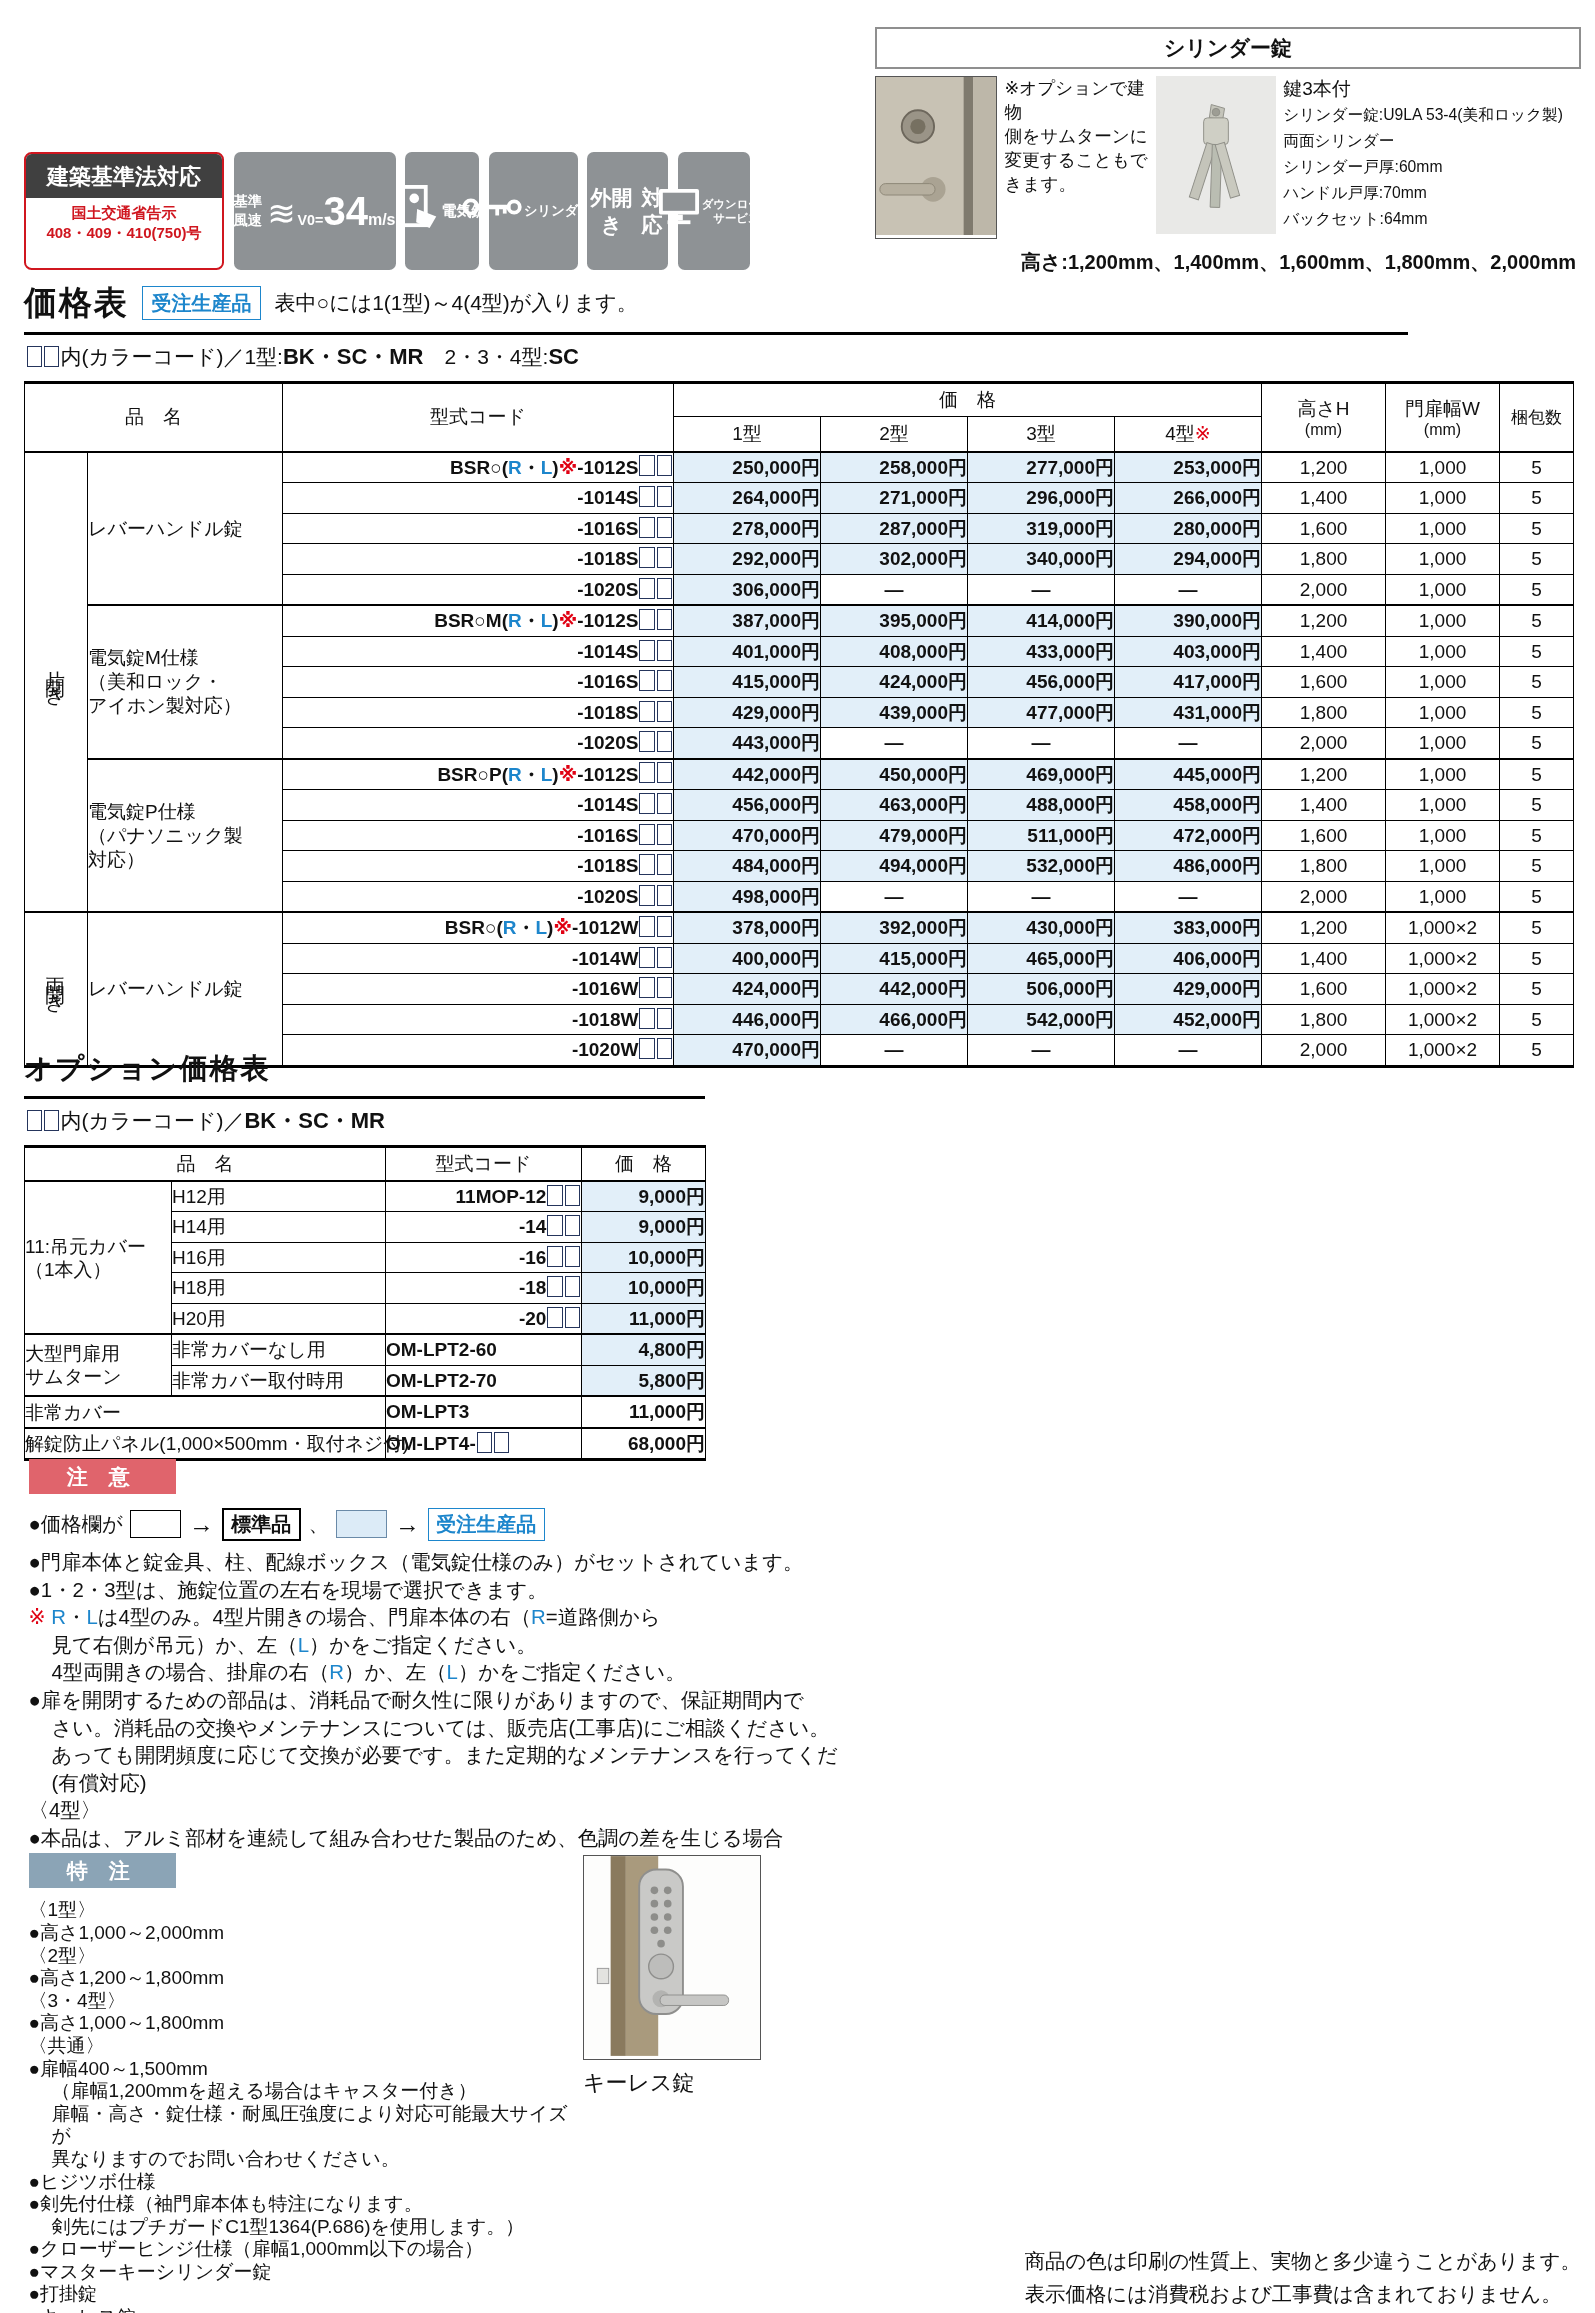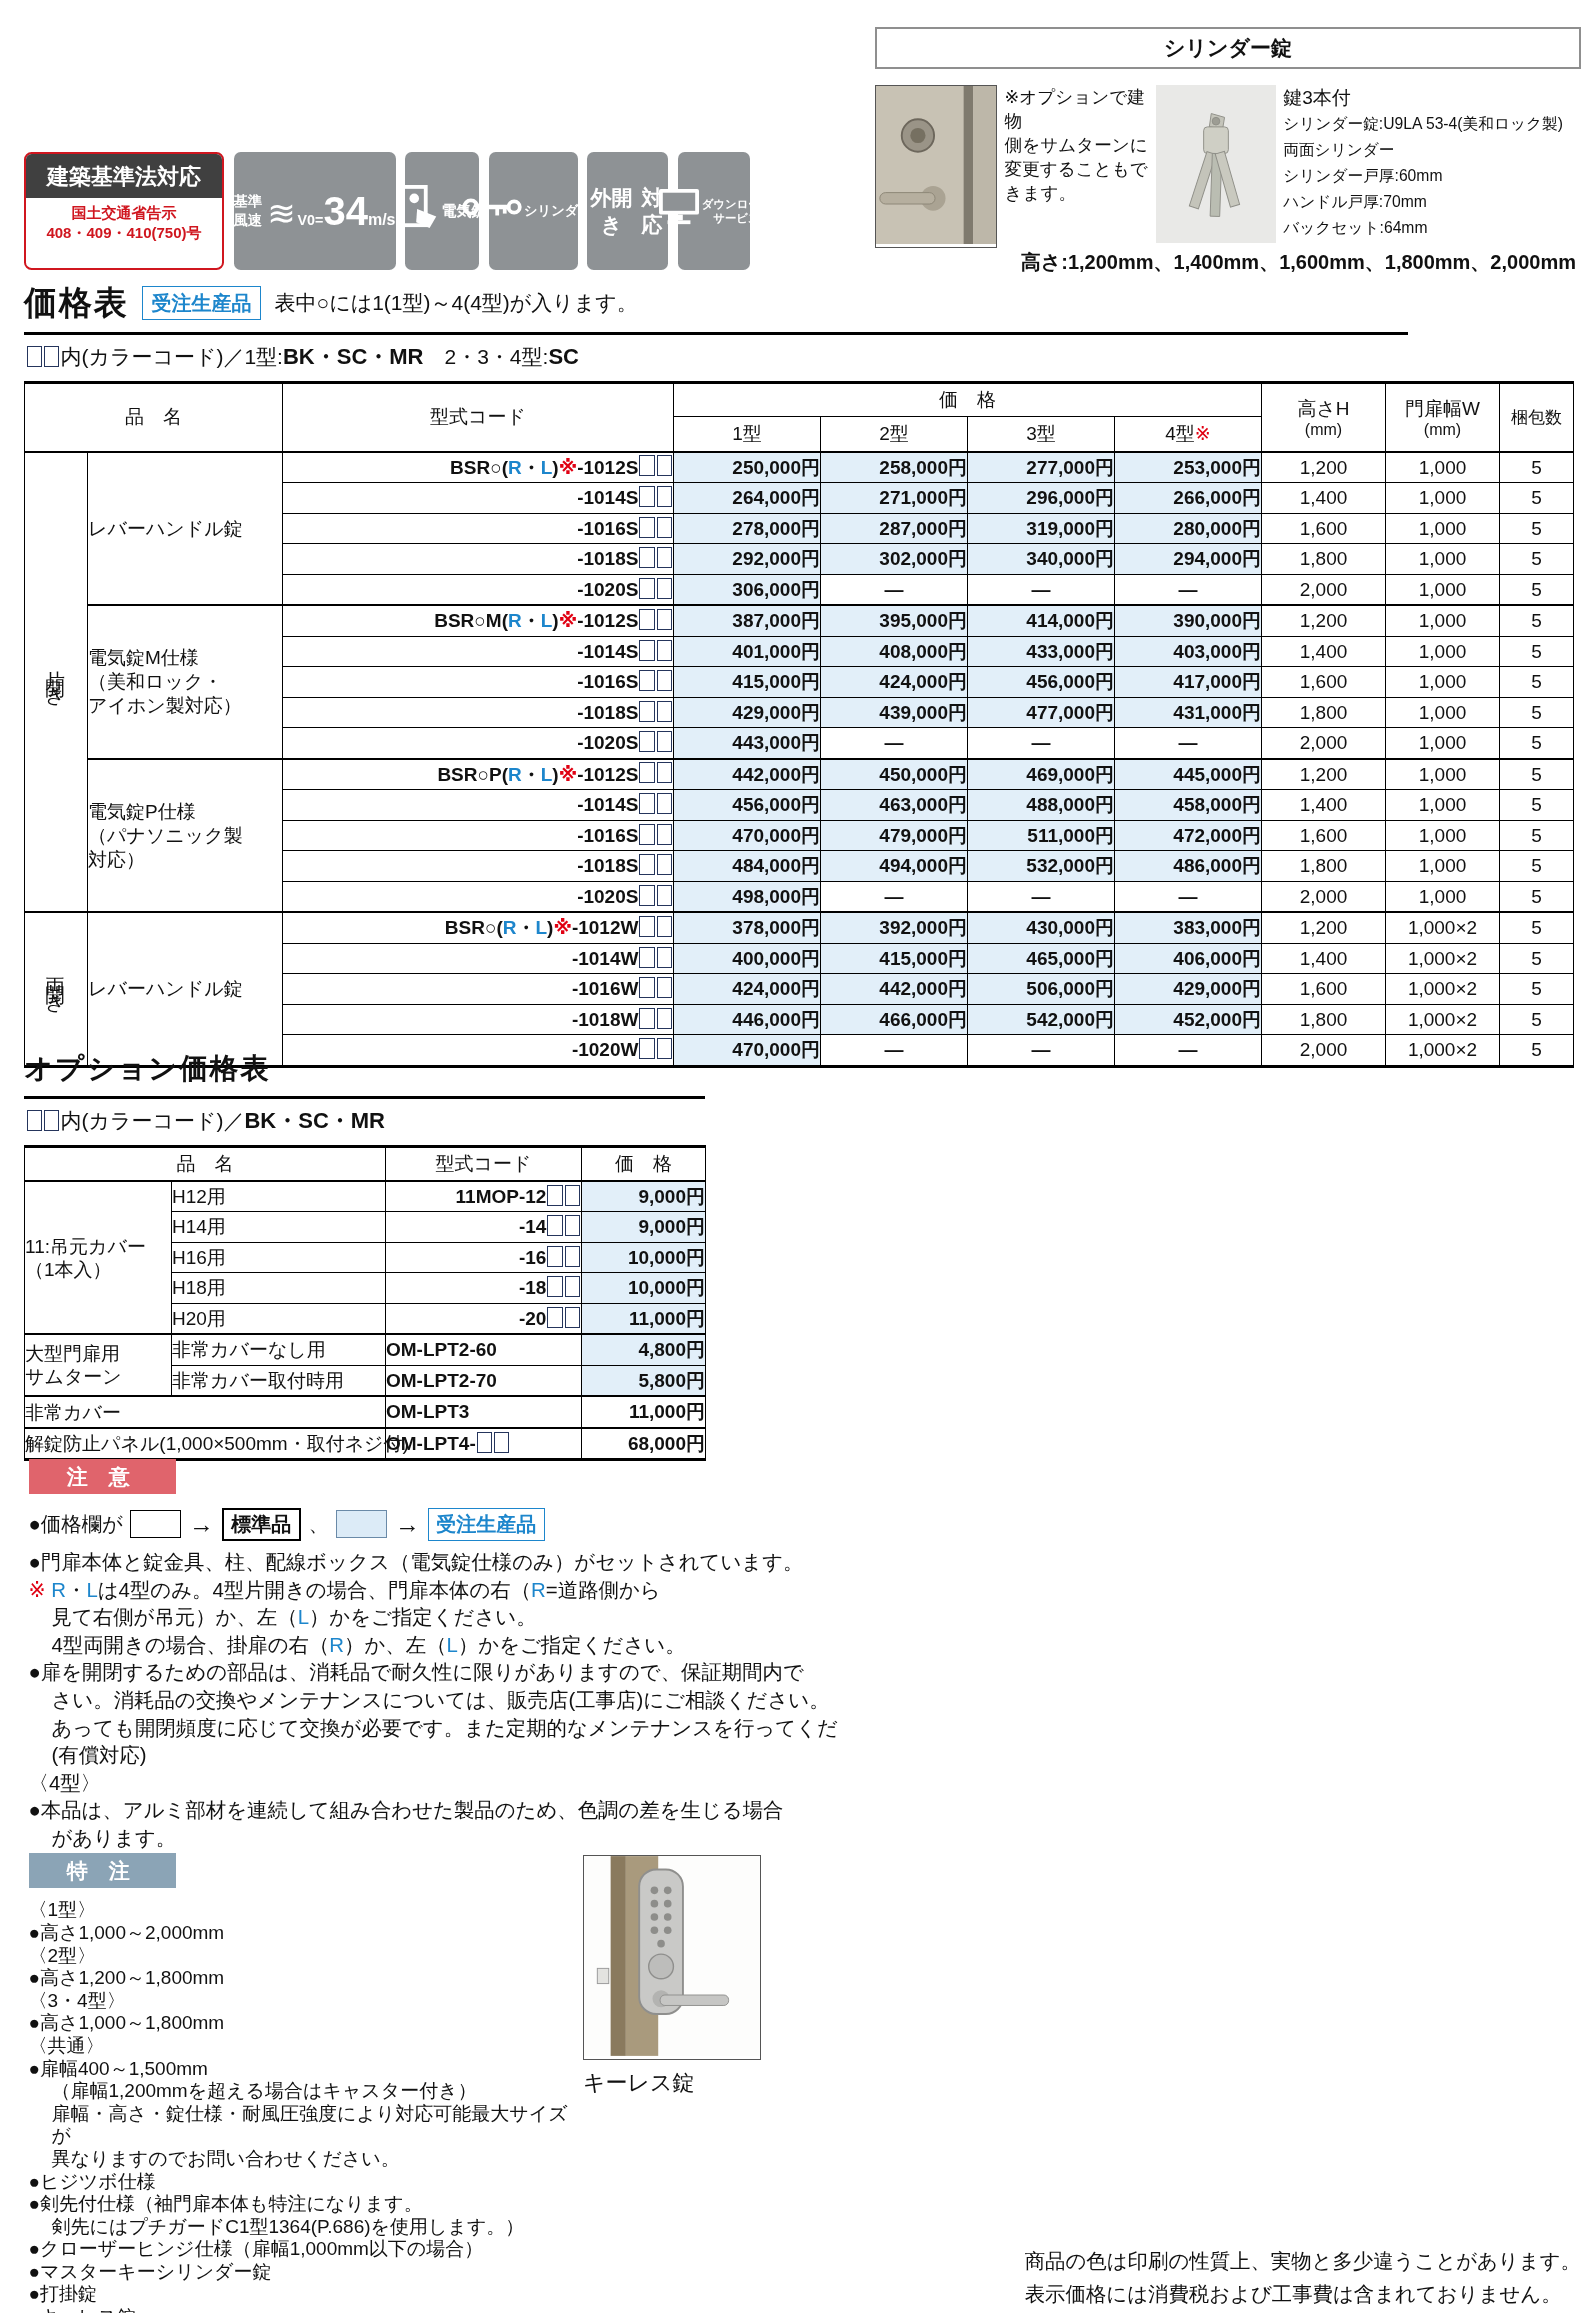--- a/index.html
+++ b/index.html
@@ -31,21 +31,21 @@
   .badge-label{font-size:15px;font-weight:bold;white-space:nowrap;}
   #badge-cylinder .badge-label{font-size:13.3px;}
   #badge-outward{width:81px;font-size:21px;font-weight:bold;line-height:27px;text-align:center;}
   #badge-download{width:72px;}
   #badge-download .badge-label{font-size:11.4px;line-height:14.3px;text-align:center;}
 
   
   #cylinder-box{position:absolute;left:875px;top:27px;width:706px;}
   .cyl-header{border:2.9px solid #8f8f8f;background:#fff;text-align:center;font-size:21px;
               font-weight:bold;padding:4.8px 0;}
-  .cyl-content{display:flex;gap:7.6px;margin-top:16px;}
+  .cyl-content{display:flex;gap:7.6px;margin-top:7px;}
   .cyl-note{width:145px;font-size:17.6px;line-height:24px;}
   .cyl-specs{width:301px;font-size:15.7px;line-height:26px;white-space:nowrap;}
   .cyl-specs div:first-child{font-size:19px;}
   #heights-note{position:absolute;right:20px;top:249px;font-size:20px;font-weight:600;}
 
   
   #price-section{position:absolute;left:24px;top:282px;width:1384px;}
   .title-row{display:flex;align-items:center;gap:13.3px;height:42px;margin-bottom:7.6px;}
   .big-title{font-size:33px;font-weight:bold;letter-spacing:1.9px;}
   .order-badge{border:1.9px solid #1d86cc;color:#1d86cc;font-size:20px;font-weight:bold;
@@ -558,20 +558,21 @@
     <span class="box-white"></span>
     <span class="legend-arrow">→</span>
     <span class="lbl-std">標準品</span>
     <span>、</span>
     <span class="box-blue"></span>
     <span class="legend-arrow">→</span>
     <span class="lbl-order">受注生産品</span>
   </div>
   <div id="caution-lines">
       <div class="note-line">●門扉本体と錠金具、柱、配線ボックス（電気錠仕様のみ）がセットされています。</div>
+      <div class="note-line">●1・2・3型は、施錠位置の左右を現場で選択できます。</div>
       <div class="note-line"><span class="c-red">※</span> <span class="c-blue">R</span>・<span class="c-blue">L</span>は4型のみ。4型片開きの場合、門扉本体の右（<span class="c-blue">R</span>=道路側から</div>
       <div class="note-line ind">見て右側が吊元）か、左（<span class="c-blue">L</span>）かをご指定ください。</div>
       <div class="note-line ind">4型両開きの場合、掛扉の右（<span class="c-blue">R</span>）か、左（<span class="c-blue">L</span>）かをご指定ください。</div>
       <div class="note-line">●扉を開閉するための部品は、消耗品で耐久性に限りがありますので、保証期間内で</div>
       <div class="note-line ind">さい。消耗品の交換やメンテナンスについては、販売店(工事店)にご相談ください。</div>
       <div class="note-line ind">あっても開閉頻度に応じて交換が必要です。また定期的なメンテナンスを行ってくだ</div>
       <div class="note-line ind">(有償対応)</div>
       <div class="note-line">〈4型〉</div>
       <div class="note-line">●本品は、アルミ部材を連続して組み合わせた製品のため、色調の差を生じる場合</div>
       <div class="note-line ind">があります。</div>

